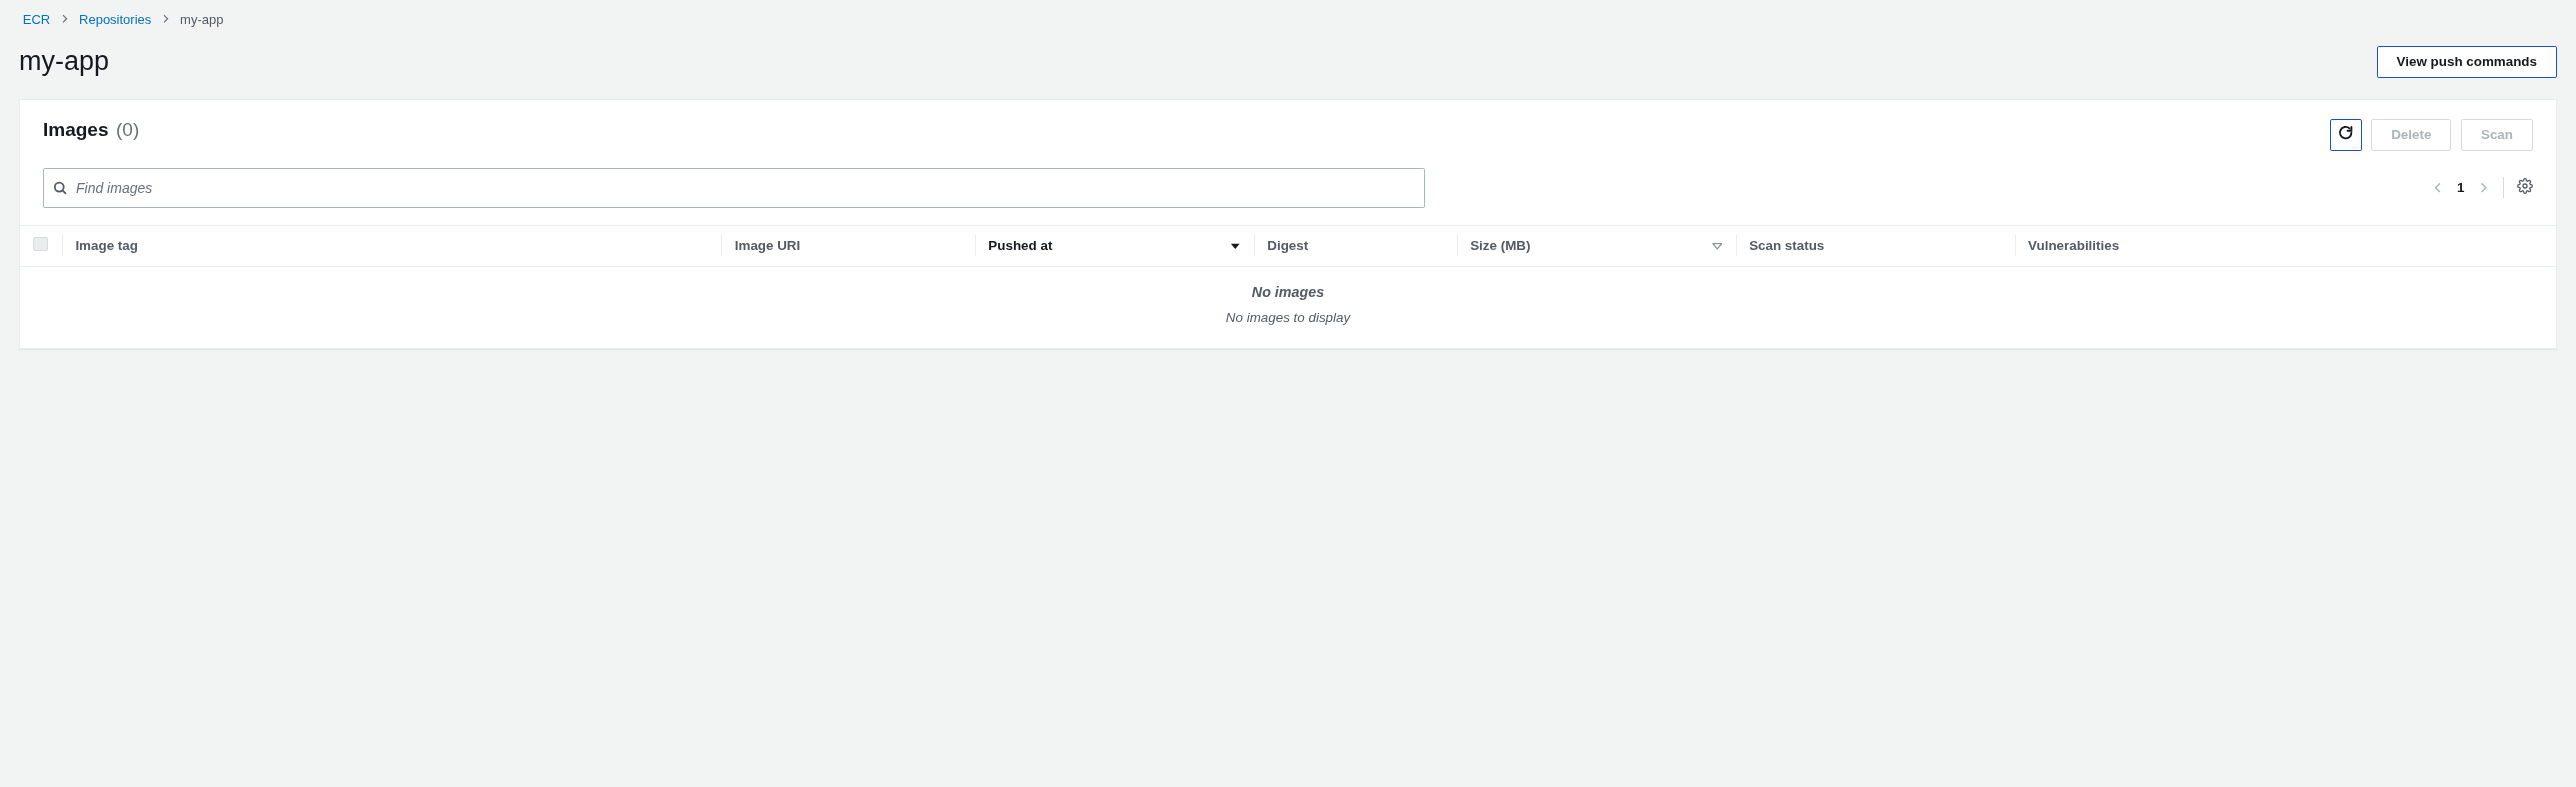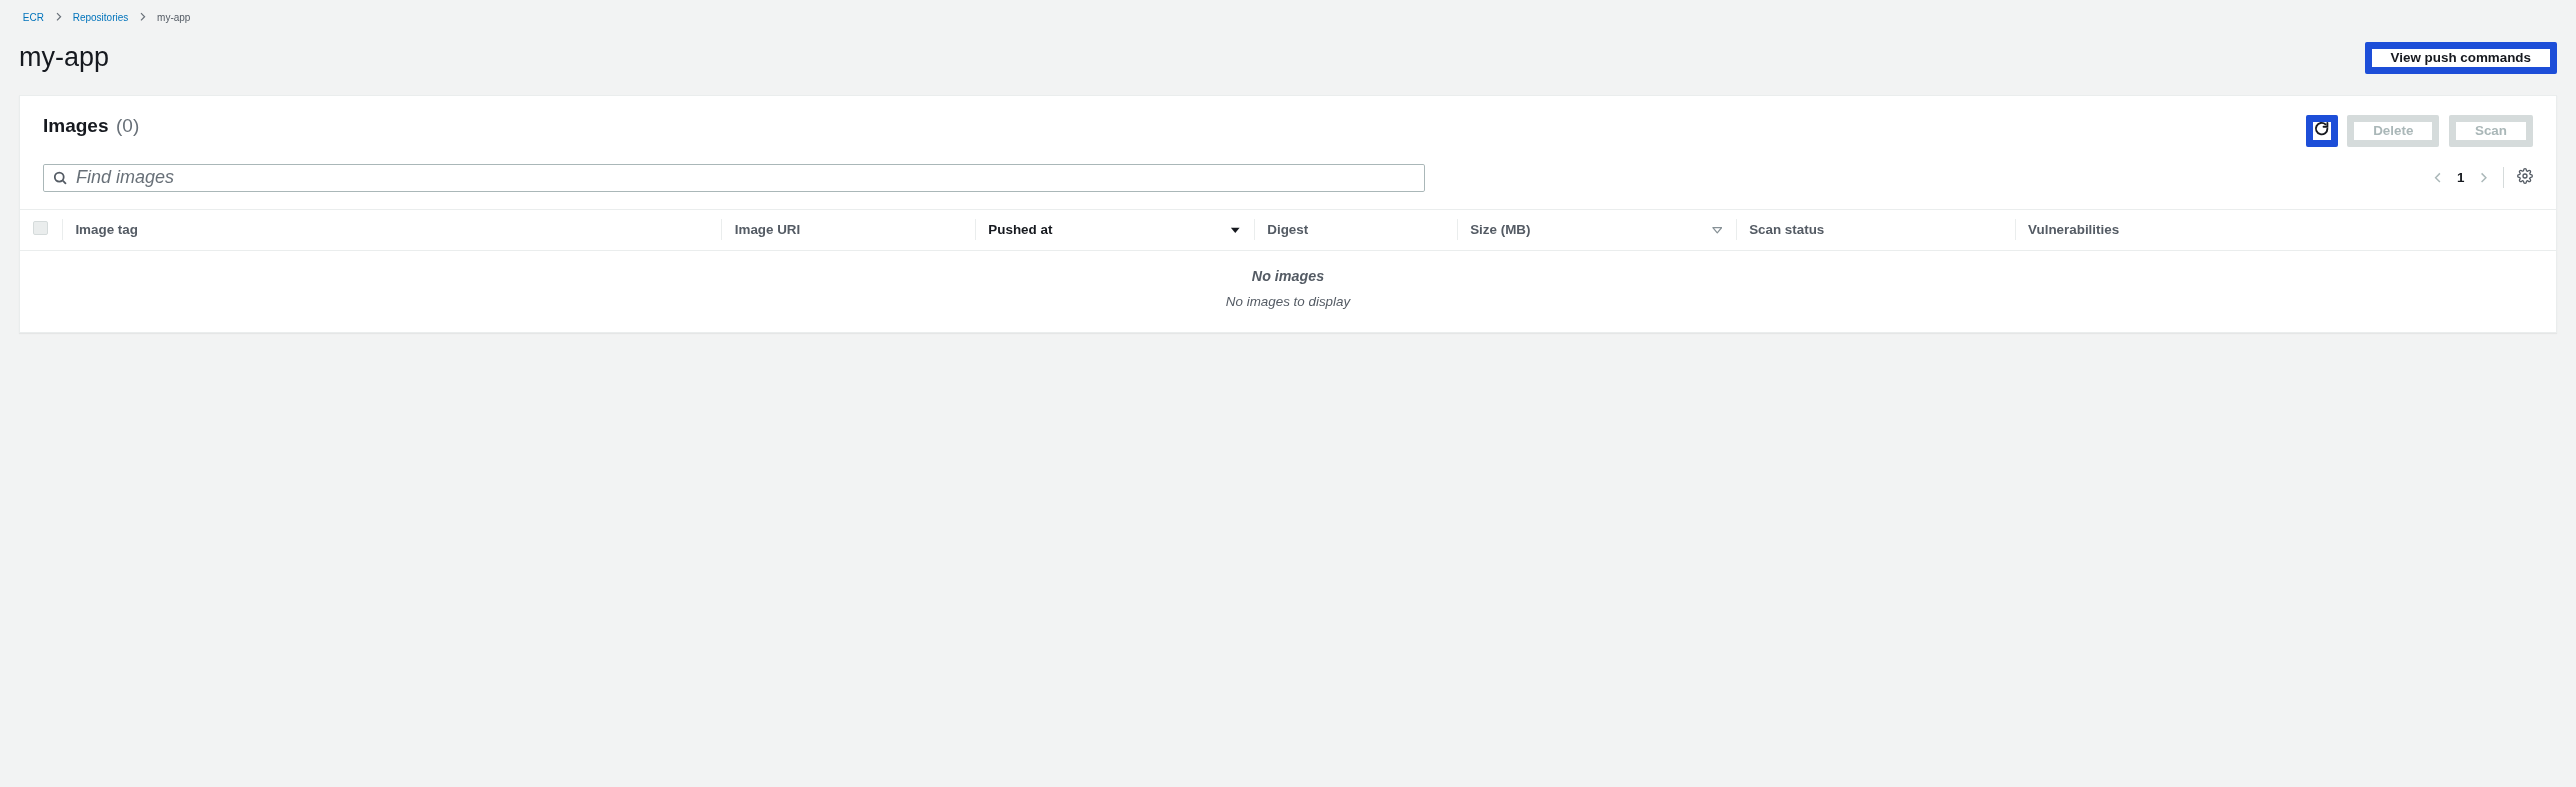--- a/index.html
+++ b/index.html
@@ -10,21 +10,21 @@
     font-size: 13.4px;
   }
   .page {
     padding: 11.5px 19px 29px 19px;
   }
   
   .breadcrumb {
     display: flex;
     align-items: center;
     gap: 9.6px;
-    font-size: 10px;
+    font-size: 13px;
     margin-bottom: 19px;
     padding-left: 3.8px;
   }
   .breadcrumb a {
     color: #0073bb;
     text-decoration: none;
   }
   .breadcrumb .sep {
     color: #687078;
     display: inline-flex;
@@ -39,21 +39,21 @@
     justify-content: space-between;
     margin-bottom: 21px;
   }
   .title-row h1 {
     font-size: 27px;
     font-weight: 400;
     color: #16191f;
   }
   .btn {
     background: #fff;
-    border: 7px solid #1d4ed8;
+    border: 1px solid #1d4ed8;
     color: #16191f;
     font-weight: 700;
     padding: 7.6px 19px;
     font-size: 13.4px;
     cursor: pointer;
     border-radius: 1.9px;
     display: inline-flex;
     align-items: center;
     justify-content: center;
     height: 32px;
@@ -108,25 +108,25 @@
   .search-wrap .search-icon {
     position: absolute;
     left: 9.6px;
     top: 50%;
     transform: translateY(-50%);
     color: #545b64;
     display: flex;
   }
   .search-input {
     width: 100%;
-    height: 28px;
+    height: 40px;
     border: 1px solid #aab7b8;
     border-radius: 1.9px;
     padding: 5.7px 9.6px 5.7px 32px;
-    font-size: 18px;
+    font-size: 14px;
     color: #16191f;
     font-style: normal;
   }
   .search-input::placeholder {
     color: #687078;
     font-style: italic;
   }
   .pagination {
     display: flex;
     align-items: center;

